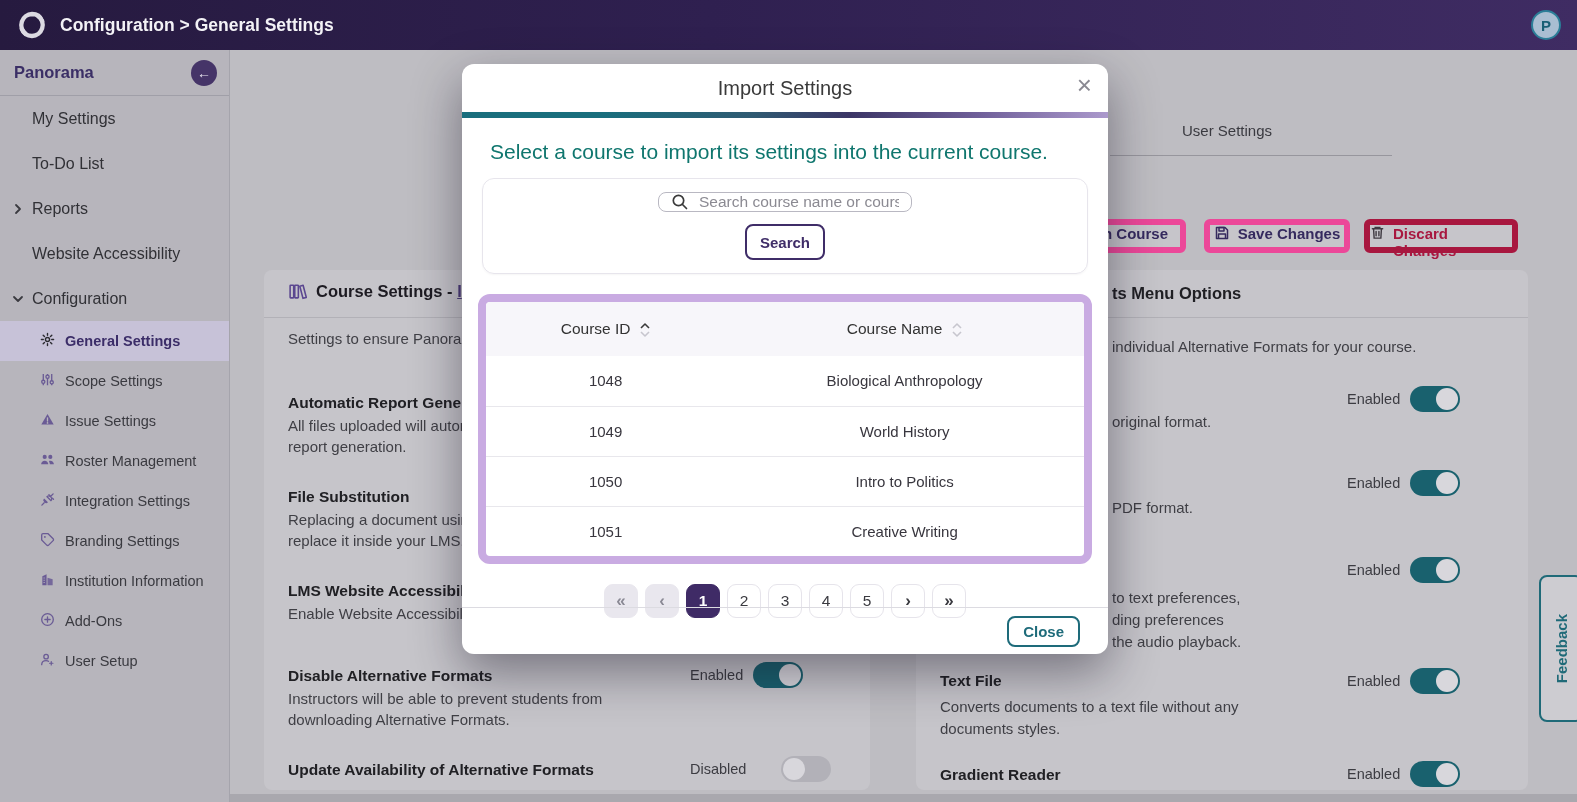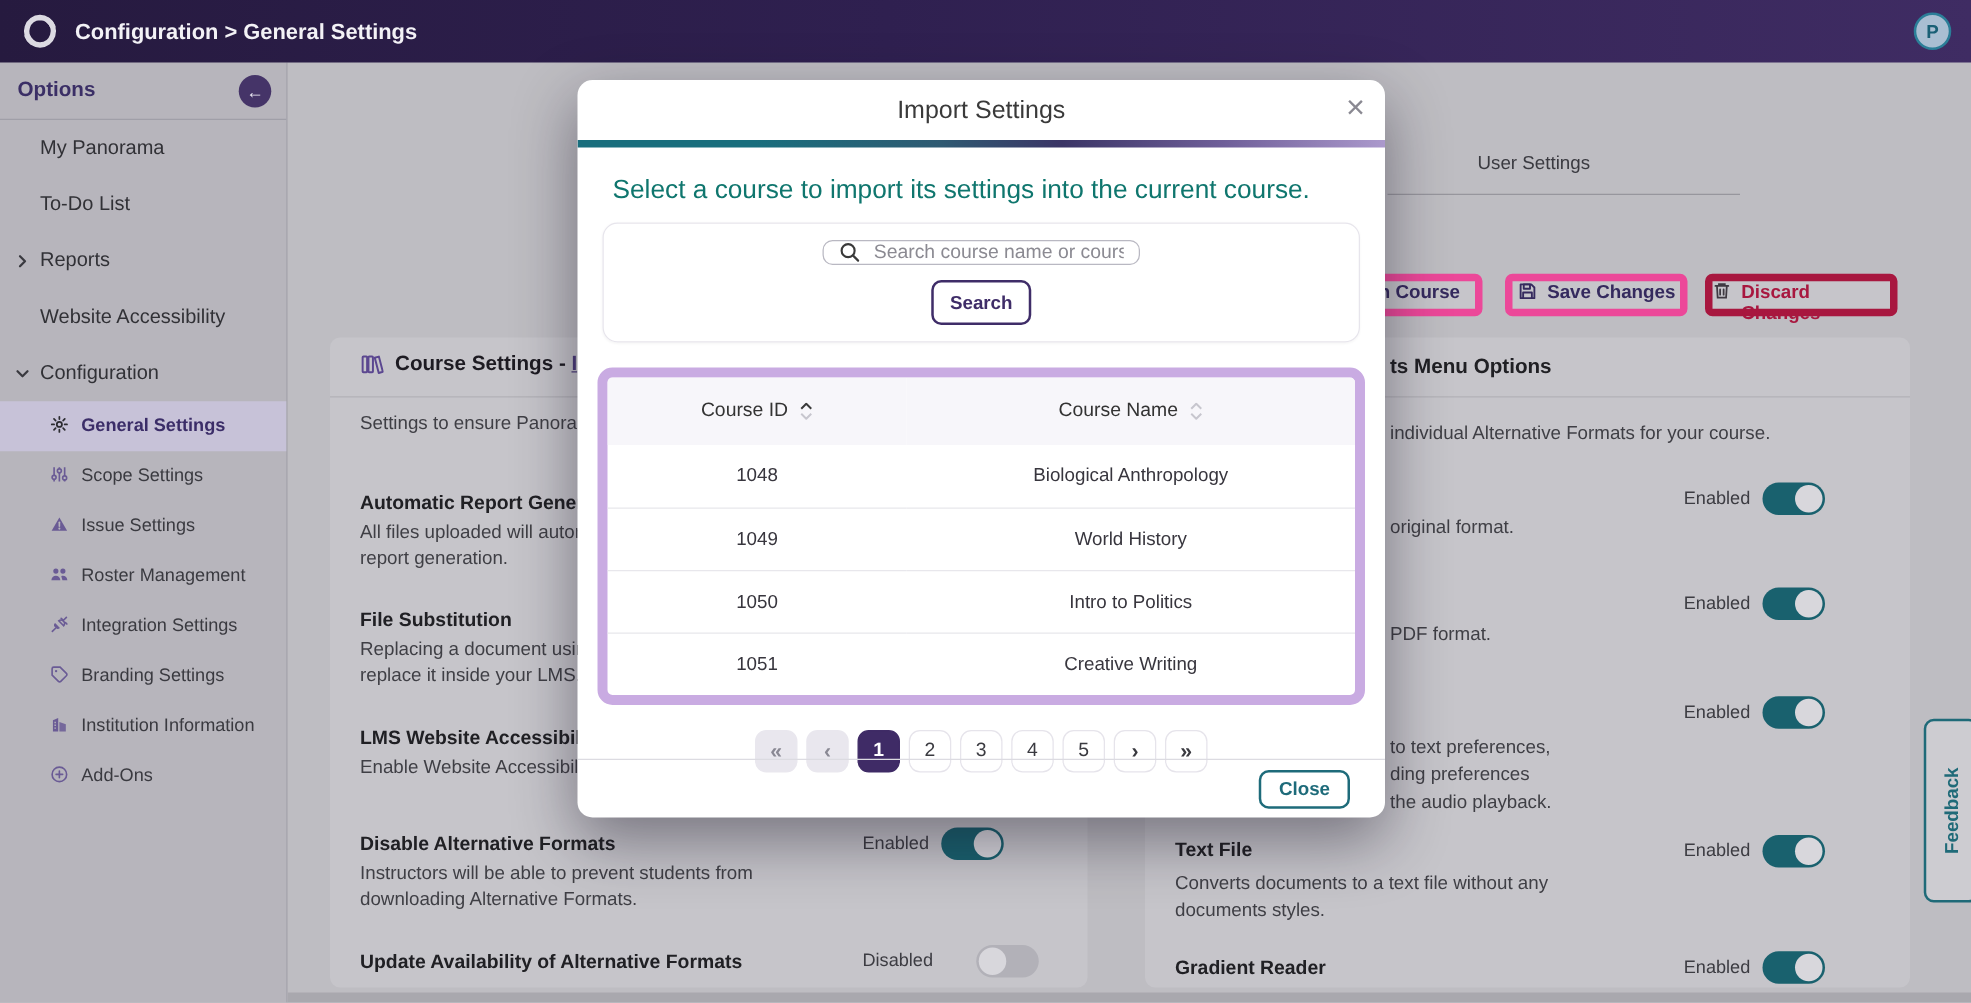--- a/index.html
+++ b/index.html
@@ -99,25 +99,25 @@
       <path d="M7.2 18.5A8.2 8.2 0 0 1 12 3.8a8.2 8.2 0 0 1 7.6 5.2" stroke="#dcdae2" stroke-width="3.3" stroke-linecap="round"></path>
       <path d="M16.8 5.5A8.2 8.2 0 0 1 12 20.2a8.2 8.2 0 0 1-7.6-5.2" stroke="#dcdae2" stroke-width="3.3" stroke-linecap="round"></path>
     </svg>
   </span>
   <span class="hdr-title">Configuration &gt; General Settings</span>
   <span class="avatar">P</span>
 </div>
 
 <div class="sidebar">
   <div class="sb-head">
-    <span class="sb-title">Options</span>
+    <span class="sb-title">Panorama</span>
     <span class="sb-back">←</span>
   </div>
   <div class="nav-item">
-    <span>My Panorama</span>
+    <span>My Settings</span>
   </div>
   <div class="nav-item">
     <span>To-Do List</span>
   </div>
   <div class="nav-item">
     <span class="chev">
       <svg width="12" height="12" viewBox="0 0 12 12" fill="none">
           <polyline points="4,2 8,6 4,10" stroke="#3a3a40" stroke-width="1.8" stroke-linecap="round" stroke-linejoin="round"></polyline>
         </svg>
     </span>
@@ -207,20 +207,30 @@
     <span>Institution Information</span>
   </div>
   <div class="sub-item">
     <span>
       <svg width="15" height="15" viewBox="0 0 16 16" fill="none" stroke="#6a5b95" stroke-width="1.4" stroke-linecap="round">
           <circle cx="8" cy="8" r="6.2"></circle>
           <path d="M8 5.2v5.6M5.2 8h5.6"></path>
         </svg>
     </span>
     <span>Add-Ons</span>
+  </div>
+  <div class="sub-item">
+    <span>
+      <svg width="15" height="15" viewBox="0 0 16 16" fill="none" stroke="#6a5b95" stroke-width="1.4" stroke-linecap="round">
+          <circle cx="6.5" cy="5" r="2.4"></circle>
+          <path d="M1.8 13.5c0-2.6 2.1-4.3 4.7-4.3 1 0 1.9.25 2.6.7"></path>
+          <path d="M12 10.2v3.6M10.2 12h3.6" stroke-width="1.3"></path>
+        </svg>
+    </span>
+    <span>User Setup</span>
   </div>
 </div>
 
 <div class="bg-el tab-label">User Settings</div>
 <div class="bg-el tab-underline"></div>
 
 <div class="bg-el bgbtn btn-switch">
   <span>h Course</span>
 </div>
 <div class="bg-el bgbtn btn-save">

